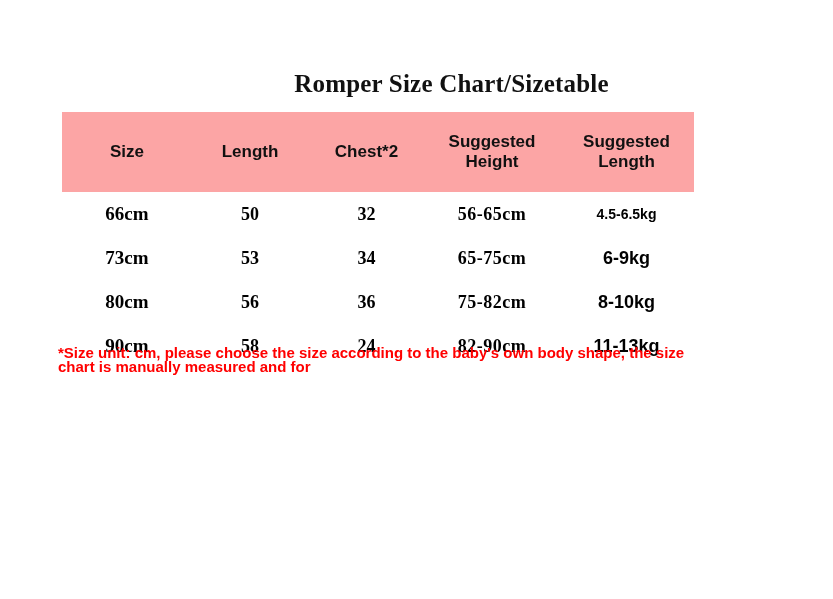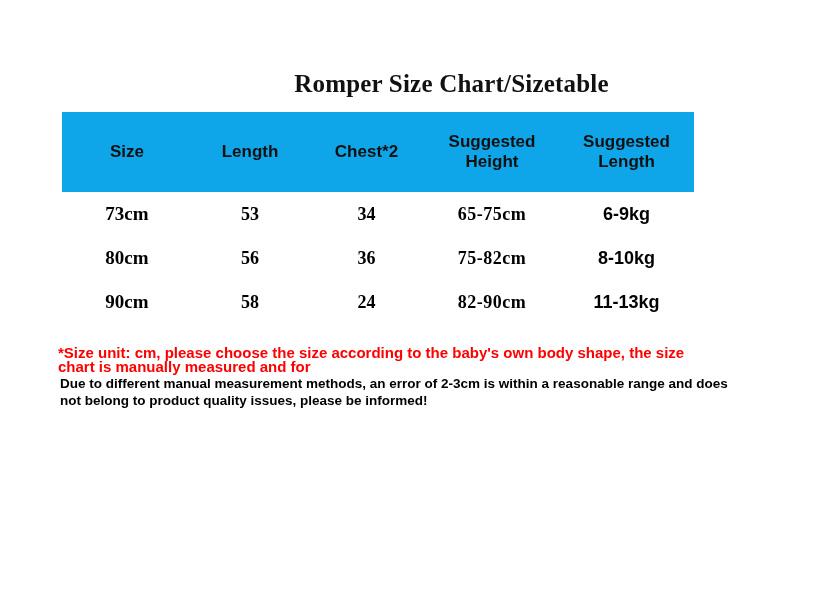--- a/index.html
+++ b/index.html
@@ -41,21 +41,21 @@
     left: 62px;
     top: 112px;
     width: 572px;
   }
   table.size-table {
     border-collapse: collapse;
     width: 572px;
     table-layout: fixed;
   }
   table.size-table thead tr {
-    background: #0ea5e9;
+    background: #fca5a5;
   }
   table.size-table thead th {
     height: 72px;
     vertical-align: middle;
     font-family: "Liberation Sans", sans-serif;
     font-weight: bold;
     font-size: 17px;
     color: #111111;
     padding: 4px 6px;
     text-align: center;
@@ -140,20 +140,27 @@
         <tr>
           <th class="col-size">Size</th>
           <th class="col-length">Length</th>
           <th class="col-chest">Chest*2</th>
           <th class="col-height">Suggested Height</th>
           <th class="col-weight">Suggested Length</th>
         </tr>
       </thead>
       <tbody>
         <tr>
+          <td class="c-size">66cm</td>
+          <td class="c-length">50</td>
+          <td class="c-chest">32</td>
+          <td class="c-height">56-65cm</td>
+          <td class="c-weight w-sm">4.5-6.5kg</td>
+        </tr>
+        <tr>
           <td class="c-size">73cm</td>
           <td class="c-length">53</td>
           <td class="c-chest">34</td>
           <td class="c-height">65-75cm</td>
           <td class="c-weight w-md">6-9kg</td>
         </tr>
         <tr>
           <td class="c-size">80cm</td>
           <td class="c-length">56</td>
           <td class="c-chest">36</td>
@@ -168,15 +175,14 @@
           <td class="c-weight w-lg">11-13kg</td>
         </tr>
       </tbody>
     </table>
   </div>
 
   <div class="note-red">
     <span>*Size unit: cm, please choose the size according to the baby's own body shape, the size chart is manually measured and for</span>
   </div>
 
-  <div class="note-black">Due to different manual measurement methods, an error of 2-3cm is within a reasonable range and does not belong to product quality issues, please be informed!</div>
 
 </div>
 
 </body></html>

